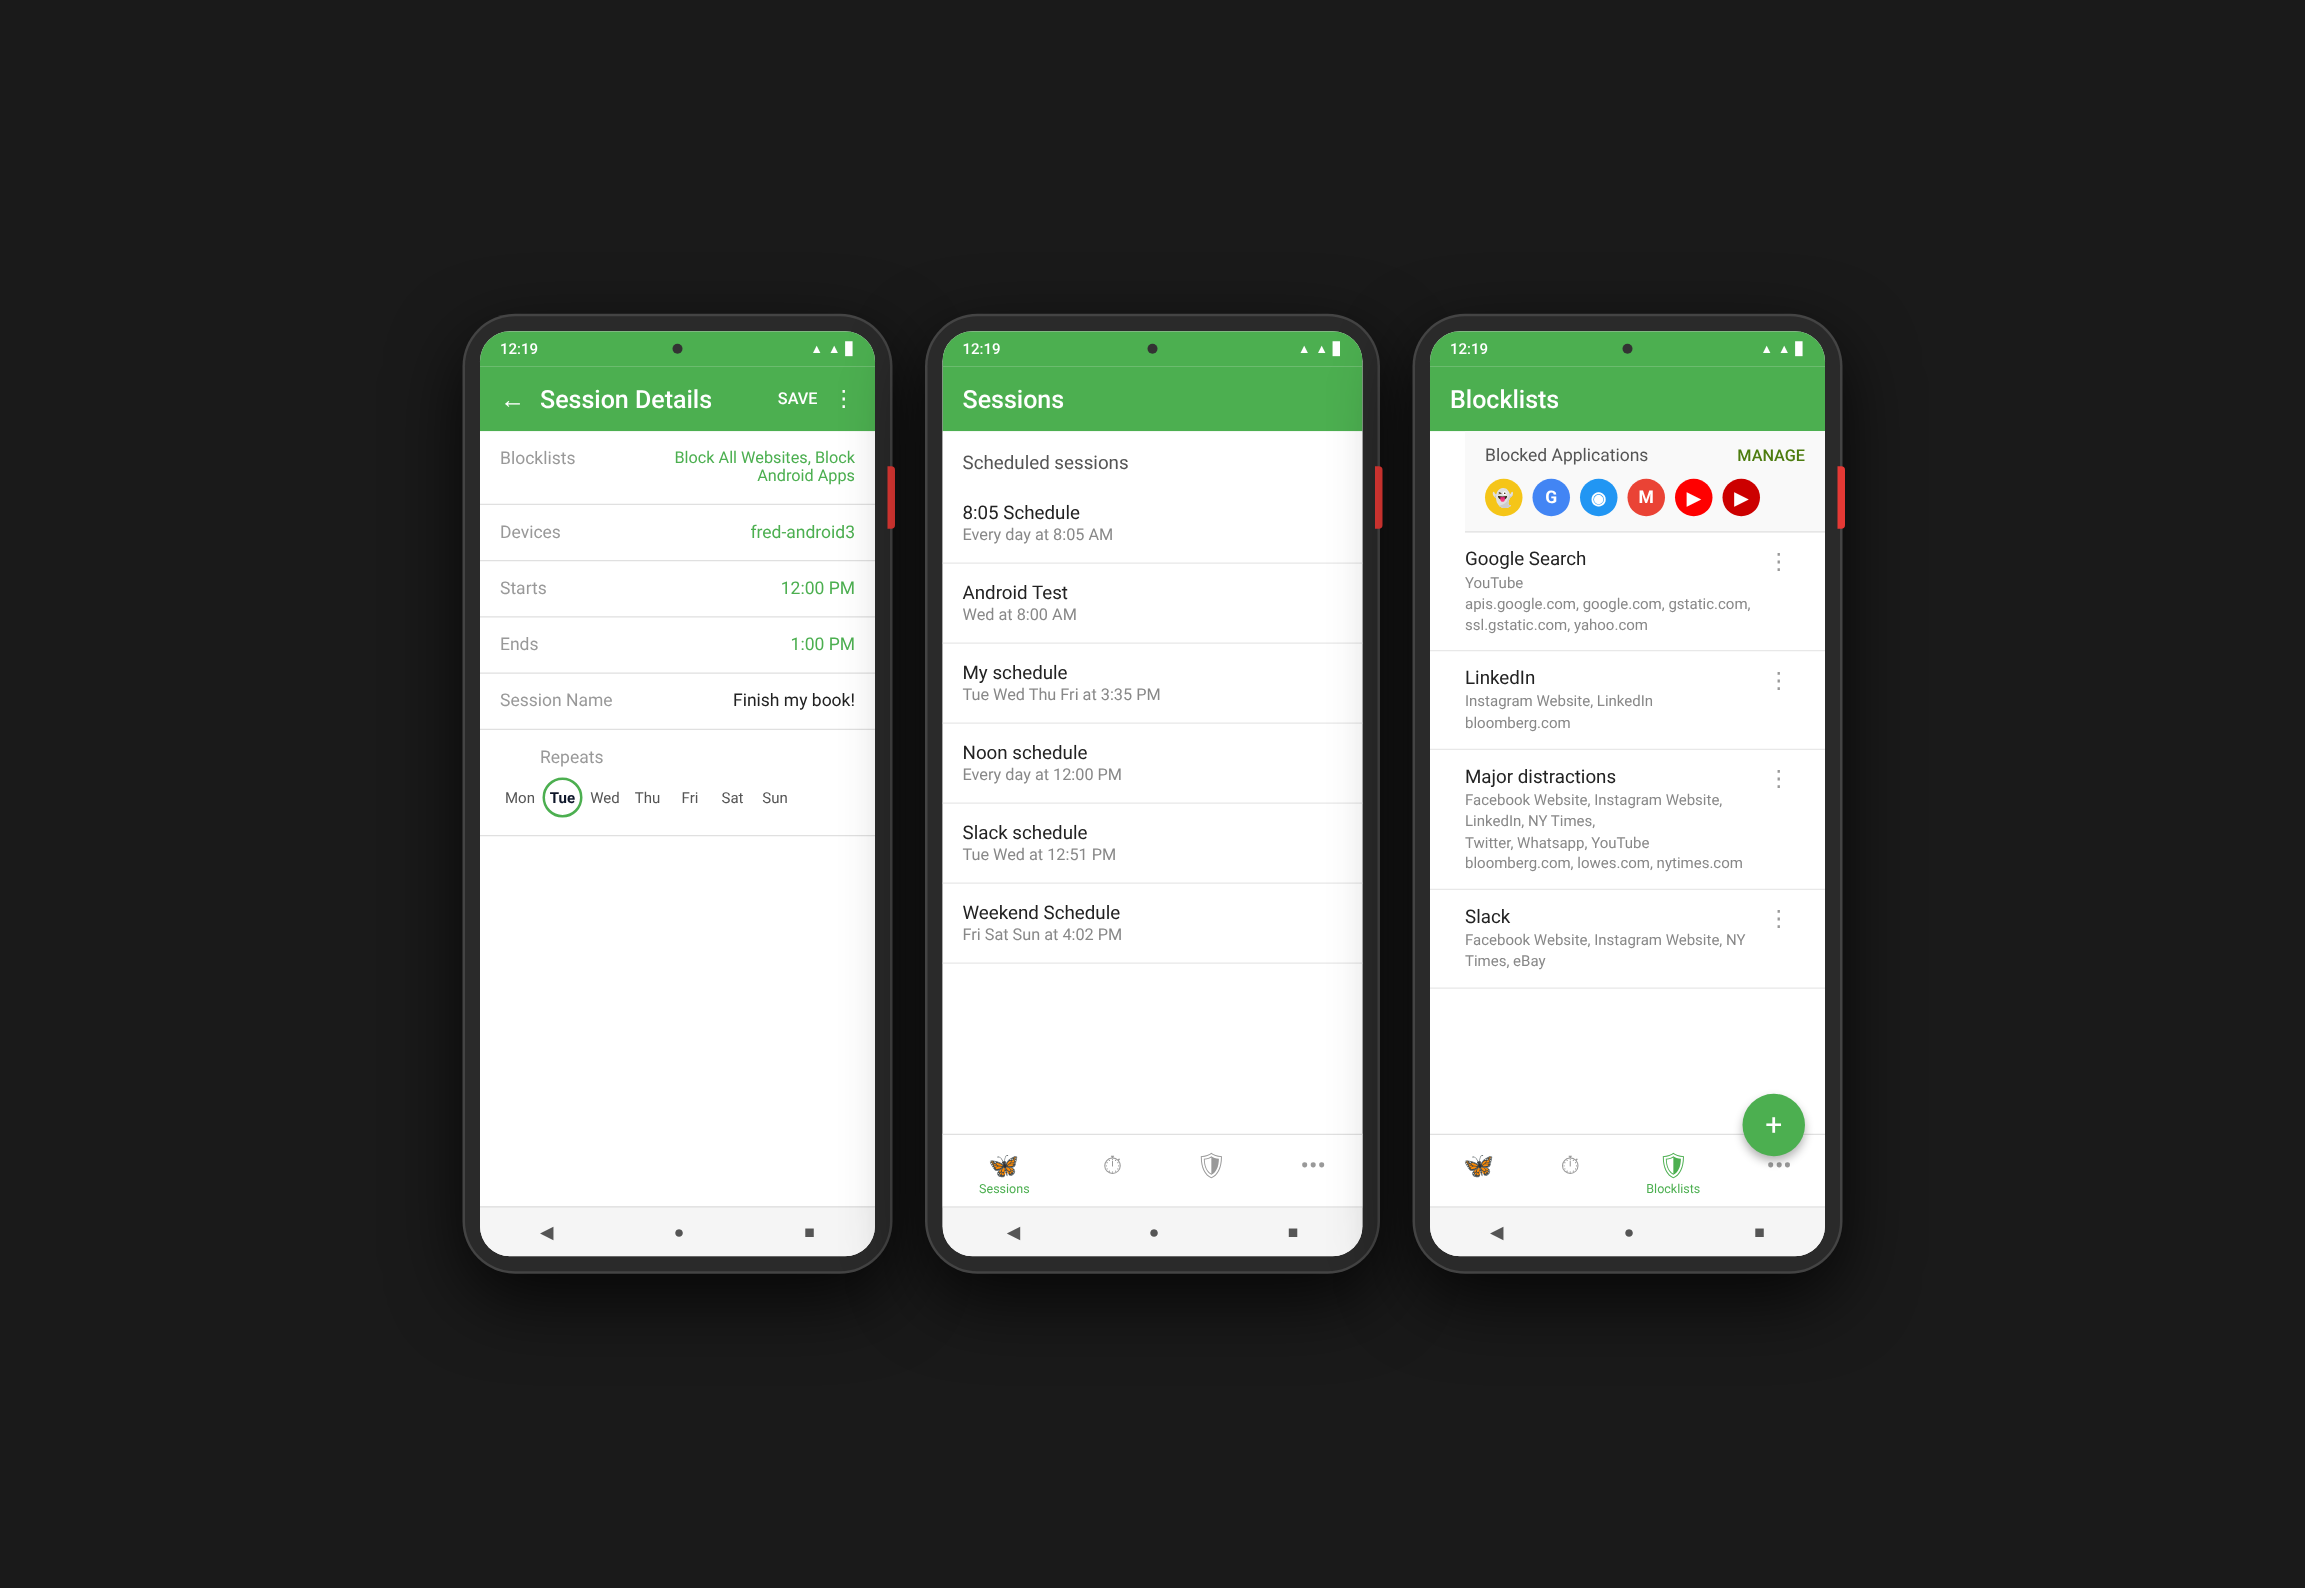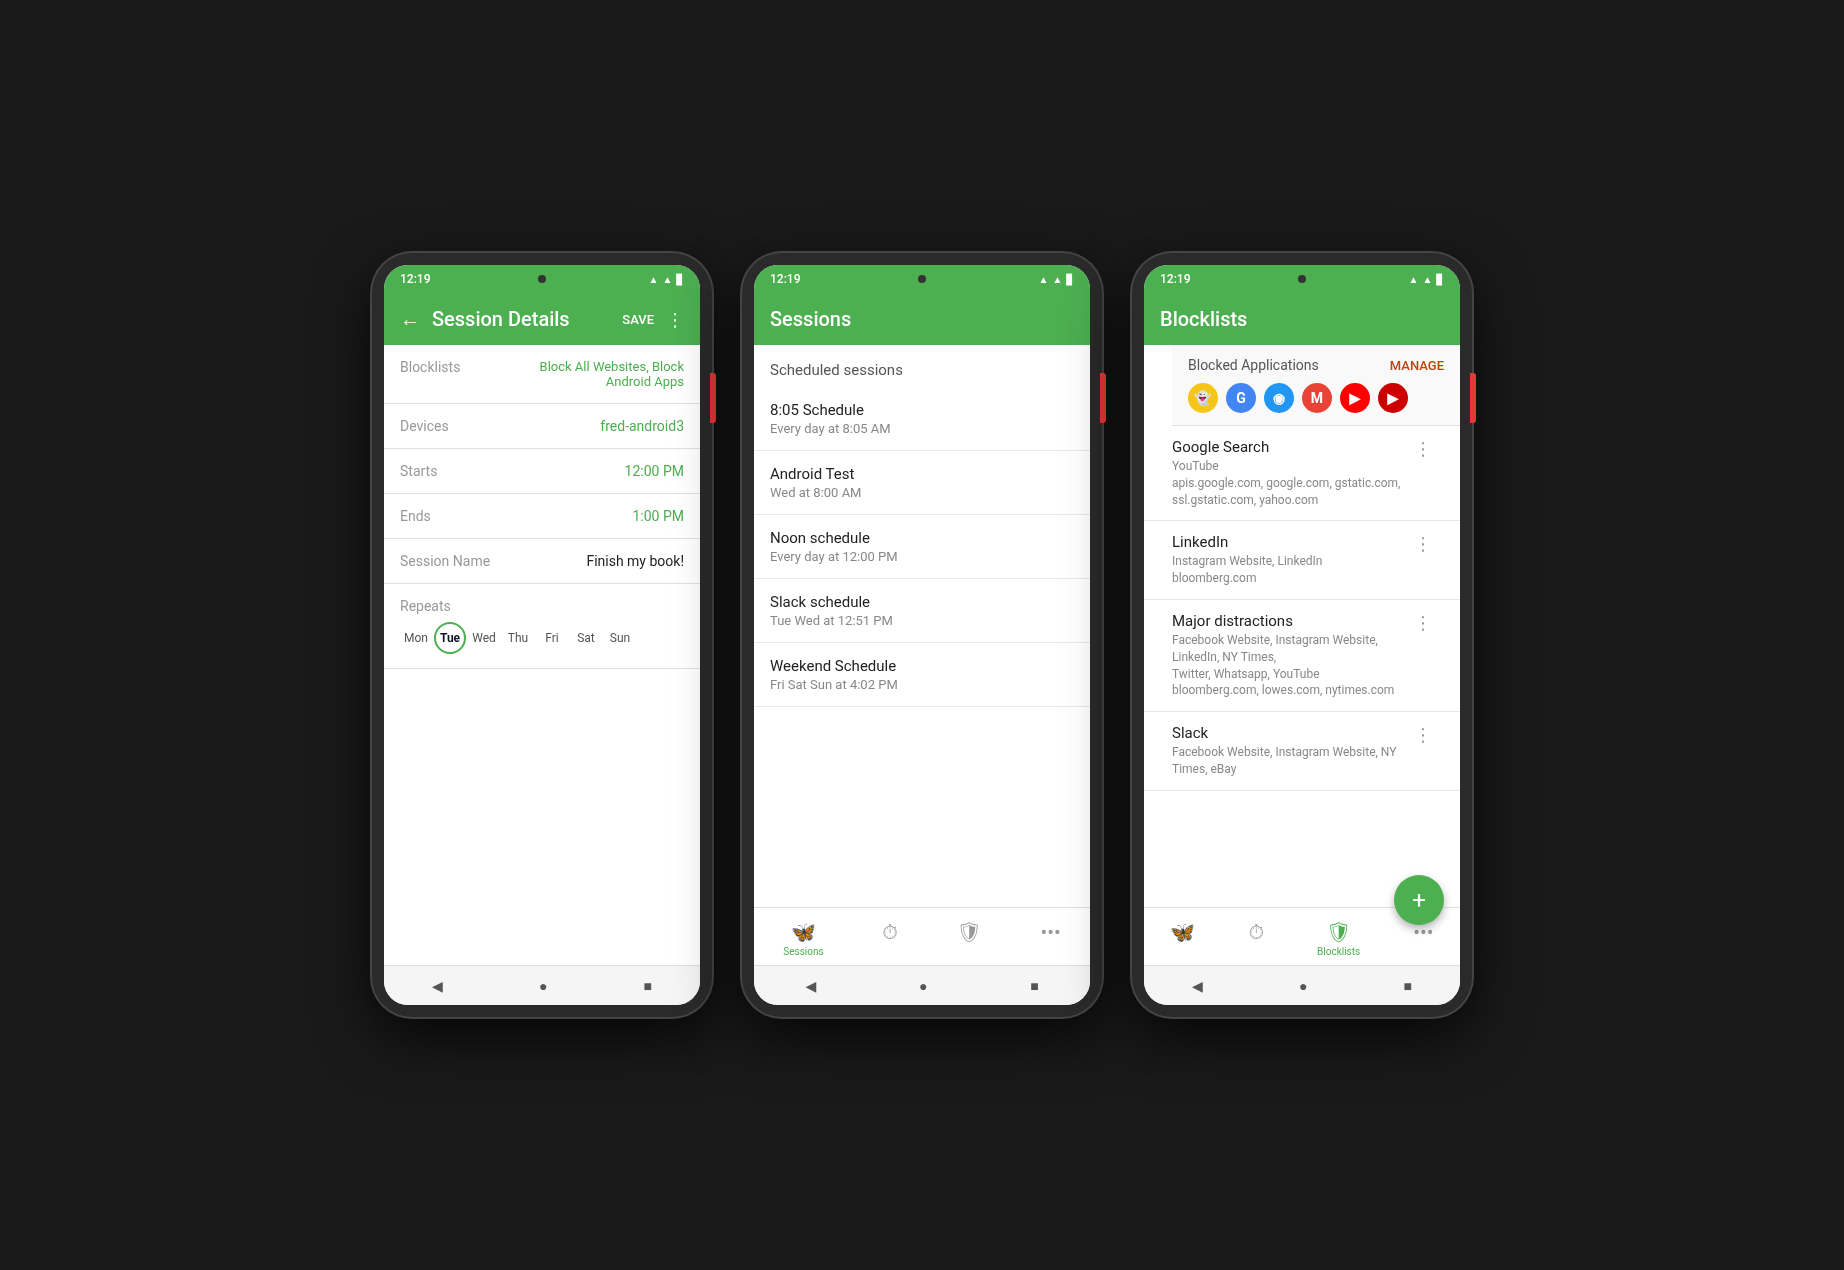--- a/index.html
+++ b/index.html
@@ -147,20 +147,21 @@
 
     .repeats-row {
       padding: 14px 16px;
       border-bottom: 1px solid #e0e0e0;
     }
 
     .repeats-label {
       color: #999;
       font-size: 14px;
       margin-bottom: 8px;
+      margin-left: 32px;
     }
 
     .days-row {
       display: flex;
       gap: 2px;
     }
 
     .day-btn {
       width: 32px;
       height: 32px;
@@ -269,21 +270,21 @@
       align-items: center;
       margin-bottom: 10px;
     }
 
     .blocked-apps-title {
       font-size: 14px;
       color: #555;
     }
 
     .manage-btn {
-      color: #c2410c;
+      color: #4d7c0f;
       font-size: 13px;
       font-weight: 500;
       cursor: pointer;
     }
 
     .app-icons-row {
       display: flex;
       gap: 8px;
     }
 
@@ -461,20 +462,24 @@
         <div class="session-item">
           <div class="session-name">8:05 Schedule</div>
           <div class="session-time">Every day at 8:05 AM</div>
         </div>
 
         <div class="session-item">
           <div class="session-name">Android Test</div>
           <div class="session-time">Wed at 8:00 AM</div>
         </div>
 
+        <div class="session-item">
+          <div class="session-name">My schedule</div>
+          <div class="session-time">Tue Wed Thu Fri at 3:35 PM</div>
+        </div>
 
         <div class="session-item">
           <div class="session-name">Noon schedule</div>
           <div class="session-time">Every day at 12:00 PM</div>
         </div>
 
         <div class="session-item">
           <div class="session-name">Slack schedule</div>
           <div class="session-time">Tue Wed at 12:51 PM</div>
         </div>

